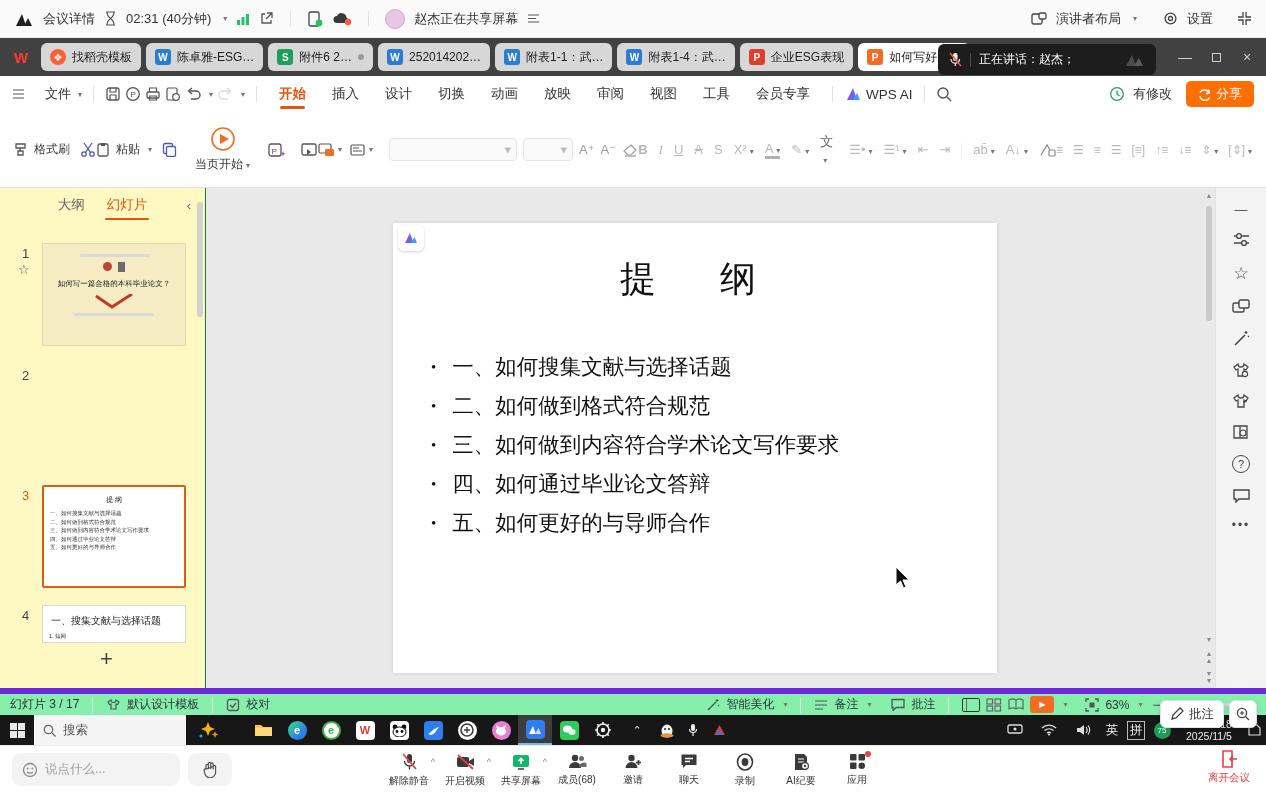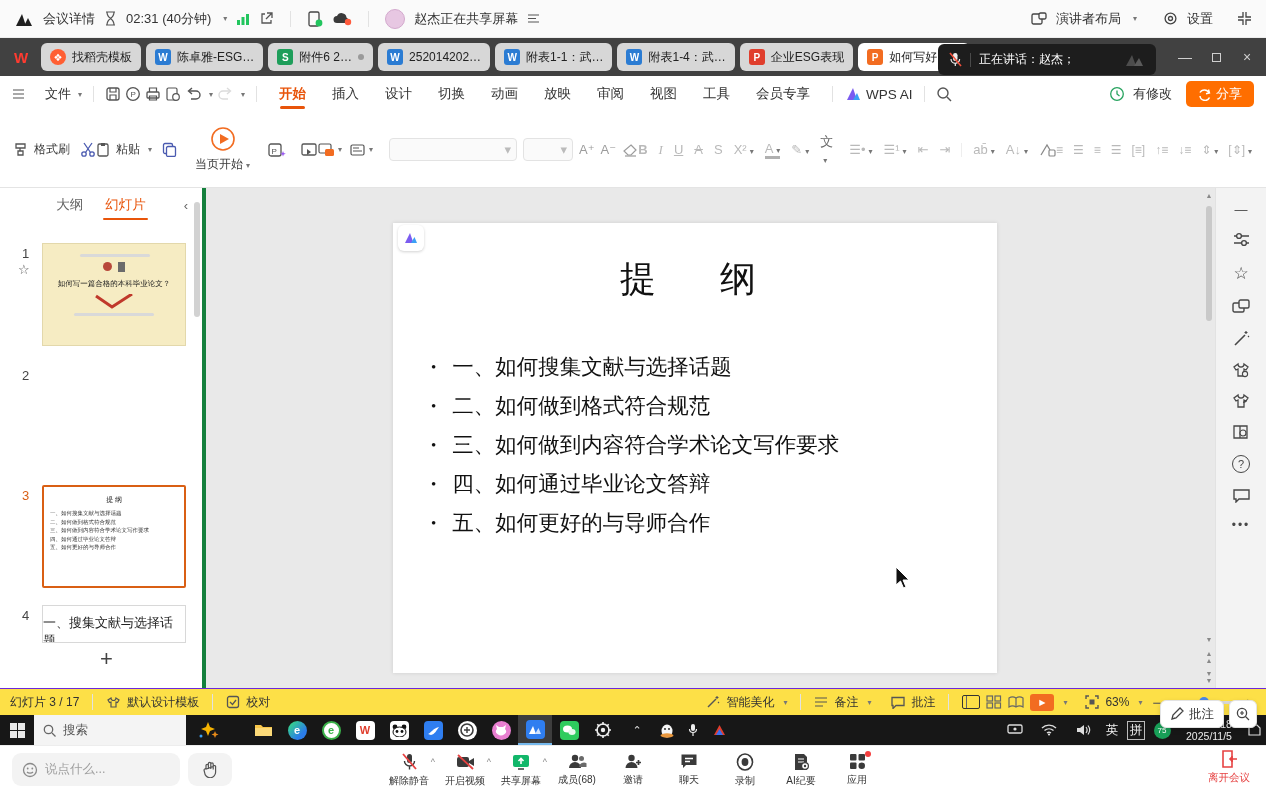--- a/index.html
+++ b/index.html
@@ -38,21 +38,21 @@
 .rg{display:flex;flex-direction:row;justify-content:space-around;padding:2px 6px}
 .rdiv{width:1px;background:#e8e8e8;margin:6px 2px}
 .rlbl{font-size:12px;color:#3a3a3a;white-space:nowrap}
 .rrow{display:flex;align-items:center;gap:10px}
 .bigbtn{display:flex;flex-direction:column;align-items:center;justify-content:center;gap:4px;padding:0 8px}
 .dis{color:#b9b9b9}
 .fsel{border:1px solid #e3e3e3;border-radius:4px;height:23px;background:#fafafa;display:flex;align-items:center;justify-content:flex-end;padding:0 5px;color:#bbb}
 .gch{font-size:13px;color:#9c9c9c}
 
 #ws{left:0;top:188px;width:1266px;height:500px;background:#e9e9e9;z-index:5}
-#panel{position:absolute;left:0;top:0;width:206px;height:500px;background:#ffffff;border-right:4px solid #15803d}
+#panel{position:absolute;left:0;top:0;width:206px;height:500px;background:#fef9c3;border-right:1px solid #15803d}
 #ptabs{height:34px;display:flex;align-items:center;justify-content:center;gap:22px;position:relative}
 .ptab{font-size:13.5px;color:#666;position:relative}
 .ptab.active{color:#e8540a}
 .ptab.active::after{content:"";position:absolute;left:-2px;right:-2px;bottom:-6px;height:2.5px;background:#e8540a;border-radius:2px}
 .thumbnum{position:absolute;left:22px;font-size:13px;color:#444}
 .thumb{position:absolute;left:42px;width:144px;background:#fff;border:1px solid #d8d8d8;overflow:hidden}
 .thumb.sel{border:2px solid #d95f14;border-radius:2px}
 .tt{font-size:7px;text-align:center;font-family:Liberation Serif, serif;color:#222;margin-top:8px}
 .tb{font-size:5.5px;color:#333;line-height:8.5px;padding:0 6px;white-space:nowrap;overflow:hidden}
 .gbar{height:3px;background:#d9d9d9;border-radius:2px;margin:3px 10px}
@@ -60,21 +60,21 @@
 #slidetitle{margin-top:32px;text-align:center;font-size:36px;letter-spacing:14px;font-family:"Liberation Serif","DejaVu Serif",serif;color:#111}
 #slidebullets{margin:44px 0 0 38px}
 .sb{display:flex;align-items:flex-start;font-family:"Liberation Serif","DejaVu Serif",serif;font-size:21.5px;color:#111;line-height:39px}
 .sb .bu{font-size:15px;margin:0 16px 0 0;line-height:39px}
 #aibadge{position:absolute;left:5px;top:2px;width:26px;height:26px;background:#fff;border-radius:6px;box-shadow:0 1px 3px rgba(0,0,0,.18);display:flex;align-items:center;justify-content:center}
 #rail{position:absolute;right:0;top:0;width:51px;height:500px;background:#f3f3f3;border-left:1px solid #e2e2e2;display:flex;flex-direction:column;align-items:center;padding-top:14px;gap:15px;color:#474747}
 #vscroll{position:absolute;right:51px;top:0;width:12px;height:500px}
 #vthumb{position:absolute;left:3px;top:18px;width:6px;height:115px;background:#c9c9c9;border-radius:3px}
 .scar{position:absolute;left:0;width:12px;text-align:center;font-size:7px;color:#888}
 
-#statusbar{left:0;top:688px;width:1266px;height:27px;background:#fde047;border-top:1px solid #6d28d9;padding:0 10px;gap:6px;font-size:12px;color:#333;z-index:10}
+#statusbar{left:0;top:688px;width:1266px;height:27px;background:#86efac;border-top:6px solid #6d28d9;padding:0 10px;gap:6px;font-size:12px;color:#333;z-index:10}
 .viewic{width:18px;height:14px;border:1.2px solid #666;border-radius:2px}
 #playbtn{width:24px;height:17px;background:#f26c21;border-radius:3px;color:#fff;font-size:8px;display:flex;align-items:center;justify-content:center}
 #zslider{width:62px;height:3px;background:#d7d7d7;border-radius:2px;position:relative}
 #zslider i{position:absolute;left:0;top:0;height:3px;width:46%;background:#4a87e8;border-radius:2px}
 #zslider b{position:absolute;left:44%;top:-3.5px;width:10px;height:10px;border-radius:50%;background:#4a87e8}
 
 #taskbar{left:0;top:715px;width:1266px;height:30px;background:#171717;display:flex;align-items:center;z-index:15}
 #tsearch{width:152px;height:30px;background:#f4f4f4;display:flex;align-items:center;gap:7px;padding:0 9px;color:#555;font-size:12.5px}
 .tk{width:34px;height:30px;display:flex;align-items:center;justify-content:center;flex:none}
 .tk.on{background:#3d3d3d;border-bottom:2px solid #76b9ed}
@@ -507,21 +507,21 @@
       <div style="margin-top:4px">
         <div class="tb">一、如何搜集文献与选择话题</div>
         <div class="tb">二、如何做到格式符合规范</div>
         <div class="tb">三、如何做到内容符合学术论文写作要求</div>
         <div class="tb">四、如何通过毕业论文答辩</div>
         <div class="tb">五、如何更好的与导师合作</div>
       </div>
     </div>
     <span class="thumbnum" style="top:420px">4</span>
     <div class="thumb" style="top:417px;height:38px">
-      <div class="tt" style="text-align:left;font-size:13px">一、搜集文献与选择话题</div>
+      <div class="tt" style="text-align:left;padding-left:8px;font-size:10px">一、搜集文献与选择话题</div>
       <div class="tb" style="margin-top:4px">1. 知网</div>
       <div class="gbar" style="width:90px;margin-left:10px"></div>
     </div>
     <span style="position:absolute;left:100px;top:458px;font-size:22px;color:#444">+</span>
     <span style="position:absolute;right:2px;top:14px;width:6px;height:115px;background:#d2d2d2;border-radius:3px"></span>
   </div>
 
   <div id="slide">
     <div id="slidetitle">提　纲</div>
     <div id="slidebullets">

